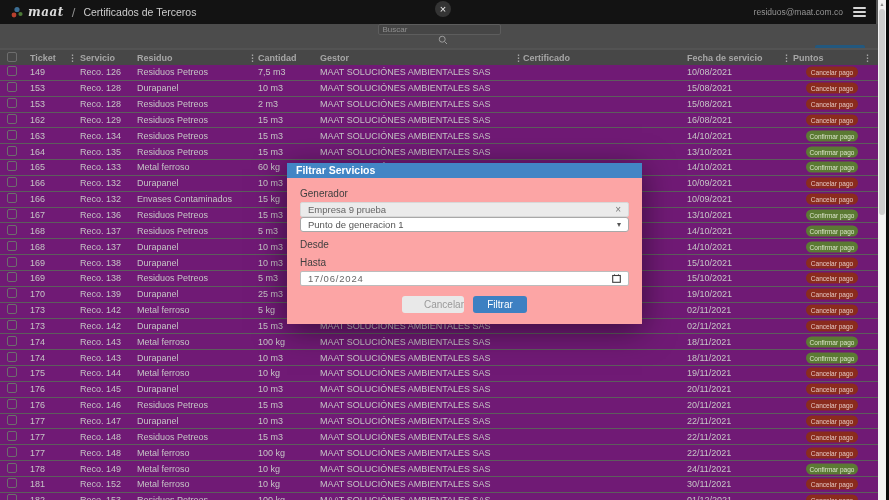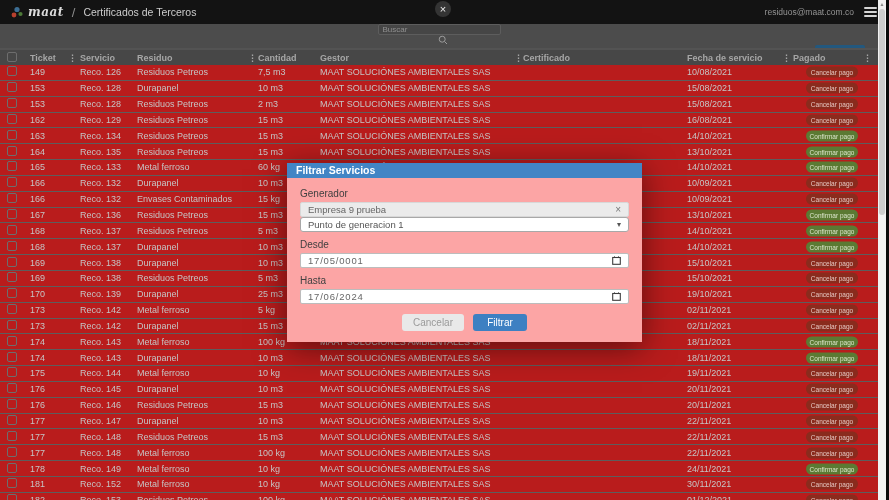--- a/index.html
+++ b/index.html
@@ -1,20 +1,20 @@
 <!DOCTYPE html>
 <html><head>
 <meta charset="utf-8">
 <style>
   html,body{margin:0;padding:0;background:#2b2b2b;}
   *{box-sizing:border-box;font-family:"Liberation Sans",sans-serif;}
   .app{position:relative;width:889px;height:500px;overflow:hidden;background:#545454;}
 
   
-  .topbar{position:absolute;top:0;left:0;right:2px;height:24px;background:#131313;display:flex;align-items:center;padding:0 10px;}
+  .topbar{position:absolute;top:0;left:0;right:13px;height:24px;background:#131313;display:flex;align-items:center;padding:0 10px;}
   .logo{display:flex;align-items:center;}
   .logo-text{font-family:"DejaVu Serif",serif;font-style:italic;font-weight:bold;font-size:12px;color:#dcdcdc;margin-left:4px;letter-spacing:.5px;}
   .tb-sep{color:#8d8d8d;font-size:13px;margin:0 8px;font-weight:300;}
   .tb-title{color:#cdcdcd;font-size:10.5px;}
   .tb-spacer{flex:1;}
   .tb-email{color:#949494;font-size:8.5px;margin-right:10px;}
   .burger{display:flex;flex-direction:column;gap:2px;cursor:pointer;}
   .burger i{display:block;width:13px;height:2px;background:#d6d6d6;border-radius:1px;}
   .close-x{position:absolute;left:435px;top:1px;width:16px;height:16px;border-radius:50%;background:#343434;color:#ececec;font-size:11px;line-height:16px;text-align:center;cursor:pointer;}
 
@@ -34,21 +34,21 @@
   .c-ticket{left:30px;}
   .c-serv{left:80px;}
   .c-resi{left:137px;}
   .c-cant{left:258px;}
   .c-gest{left:320px;}
   .c-cert{left:523px;}
   .c-fecha{left:687px;}
   .c-pag{left:793px;}
   .sorticon{position:absolute;top:50%;transform:translateY(-50%);color:#8b8b8b;font-size:8px;font-weight:normal;}
   .rows{position:absolute;top:17px;left:0;right:0;bottom:0;overflow:hidden;}
-  .row{position:relative;height:15.85px;border-bottom:1px solid #5d5d5d;background:#b91c1c;font-size:9px;color:#c5c5c5;}
+  .row{position:relative;height:15.85px;border-bottom:1px solid #5d5d5d;background:#701a75;font-size:9px;color:#c5c5c5;}
   .checkbox{display:inline-block;width:10px;height:10px;border:1px solid #6d6d6d;border-radius:2px;background:transparent;cursor:pointer;}
   .pill{position:absolute;left:806px;top:50%;transform:translateY(-50%);width:52px;height:11px;border:none;border-radius:5.5px;font-size:6.5px;line-height:11px;text-align:center;padding:0;cursor:pointer;}
   .pill.cancel{background:#8a2b1d;color:#e4c6c0;}
   .pill.confirm{background:#5b7a33;color:#dbe5ca;}
 
   
   .edge{position:absolute;right:0;top:0;width:3px;height:500px;background:#0a0a0a;}
   .scroll-track{position:absolute;right:3px;top:0;width:8px;height:500px;background:#f2f2f2;}
   .scroll-arrow{position:absolute;top:1px;left:0;width:8px;text-align:center;font-size:5px;color:#8a8a8a;}
   .scroll-thumb{position:absolute;left:1px;top:9px;width:6px;height:206px;background:#cdcdcd;border-radius:3px;cursor:pointer;}
@@ -60,21 +60,21 @@
   .m-label{font-size:10px;color:#404040;margin:7px 0 3px;}
   .m-label:first-child{margin-top:2px;}
   .m-field{height:15px;display:flex;align-items:center;font-size:9.5px;padding:0 7px;cursor:text;}
   .f-generador{background:#ebebeb;border:1px solid #d8d8d8;border-radius:2px;color:#666;}
   .f-select{background:#fff;border:1px solid #a8a8a8;border-radius:3px;color:#555;cursor:pointer;}
   .f-date{background:#fff;border:1px solid #bcbcbc;border-radius:2px;color:#666;letter-spacing:.8px;}
   .f-x{margin-left:auto;color:#777;font-size:10px;letter-spacing:0;cursor:pointer;}
   .f-chev{margin-left:auto;color:#555;font-size:8px;cursor:pointer;}
   .f-cal{margin-left:auto;display:flex;cursor:pointer;}
   .m-buttons{display:flex;justify-content:center;gap:9px;margin-top:10px;}
-  .btn-cancel{width:62px;height:17px;background:#e9e9e9;color:#9a9a9a;font-size:10px;border:none;border-radius:3px;cursor:pointer;padding:0;}
+  .btn-cancel{width:62px;height:17px;background:#e9e9e9;color:#9a9a9a;font-size:10px;border:none;border-radius:3px;cursor:pointer;padding:0;text-align:right;}
   .btn-filter{width:54px;height:17px;background:#3d80c2;color:#fff;font-size:10px;border:none;border-radius:3px;cursor:pointer;padding:0;}
 </style>
 </head>
 <body>
 
 <div class="app">
 
   <div class="topbar">
     <div class="logo">
       <span style="display:flex;">
@@ -117,21 +117,21 @@
       <span class="sorticon" style="left:68px">⋮</span>
       <span class="cell c-serv">Servicio</span>
       <span class="cell c-resi">Residuo</span>
       <span class="sorticon" style="left:248px">⋮</span>
       <span class="cell c-cant">Cantidad</span>
       <span class="cell c-gest">Gestor</span>
       <span class="sorticon" style="left:514px">⋮</span>
       <span class="cell c-cert">Certificado</span>
       <span class="cell c-fecha">Fecha de servicio</span>
       <span class="sorticon" style="left:782px">⋮</span>
-      <span class="cell c-pag">Pagado</span>
+      <span class="cell c-pag">Puntos</span>
       <span class="sorticon" style="left:863px">⋮</span>
     </div>
     <div class="rows" id="rows">
     <div class="row">
       <span class="cell c-check"><span class="checkbox"></span></span>
       <span class="cell c-ticket">149</span>
       <span class="cell c-serv">Reco. 126</span>
       <span class="cell c-resi">Residuos Petreos</span>
       <span class="cell c-cant">7,5 m3</span>
       <span class="cell c-gest">MAAT SOLUCIÓNES AMBIENTALES SAS</span>
@@ -478,30 +478,20 @@
       <div class="m-label">Generador</div>
       <div class="m-field f-generador">
         <span>Empresa 9 prueba</span>
         <span class="f-x">×</span>
       </div>
       <div class="m-field f-select">
         <span>Punto de generacion 1</span>
         <span class="f-chev">▾</span>
       </div>
       <div class="m-label">Desde</div>
-      <div class="m-field f-date">
-        <span>17/05/0001</span>
-        <span class="f-cal">
-          <svg width="9" height="9" viewBox="0 0 9 9">
-              <rect x="0.7" y="1.5" width="7.6" height="6.8" fill="none" stroke="#3c3c3c" stroke-width="1.1"></rect>
-              <line x1="2.5" y1="0.4" x2="2.5" y2="2" stroke="#3c3c3c" stroke-width="1.1"></line>
-              <line x1="6.5" y1="0.4" x2="6.5" y2="2" stroke="#3c3c3c" stroke-width="1.1"></line>
-            </svg>
-        </span>
-      </div>
       <div class="m-label">Hasta</div>
       <div class="m-field f-date">
         <span>17/06/2024</span>
         <span class="f-cal">
           <svg width="9" height="9" viewBox="0 0 9 9">
               <rect x="0.7" y="1.5" width="7.6" height="6.8" fill="none" stroke="#3c3c3c" stroke-width="1.1"></rect>
               <line x1="2.5" y1="0.4" x2="2.5" y2="2" stroke="#3c3c3c" stroke-width="1.1"></line>
               <line x1="6.5" y1="0.4" x2="6.5" y2="2" stroke="#3c3c3c" stroke-width="1.1"></line>
             </svg>
         </span>

